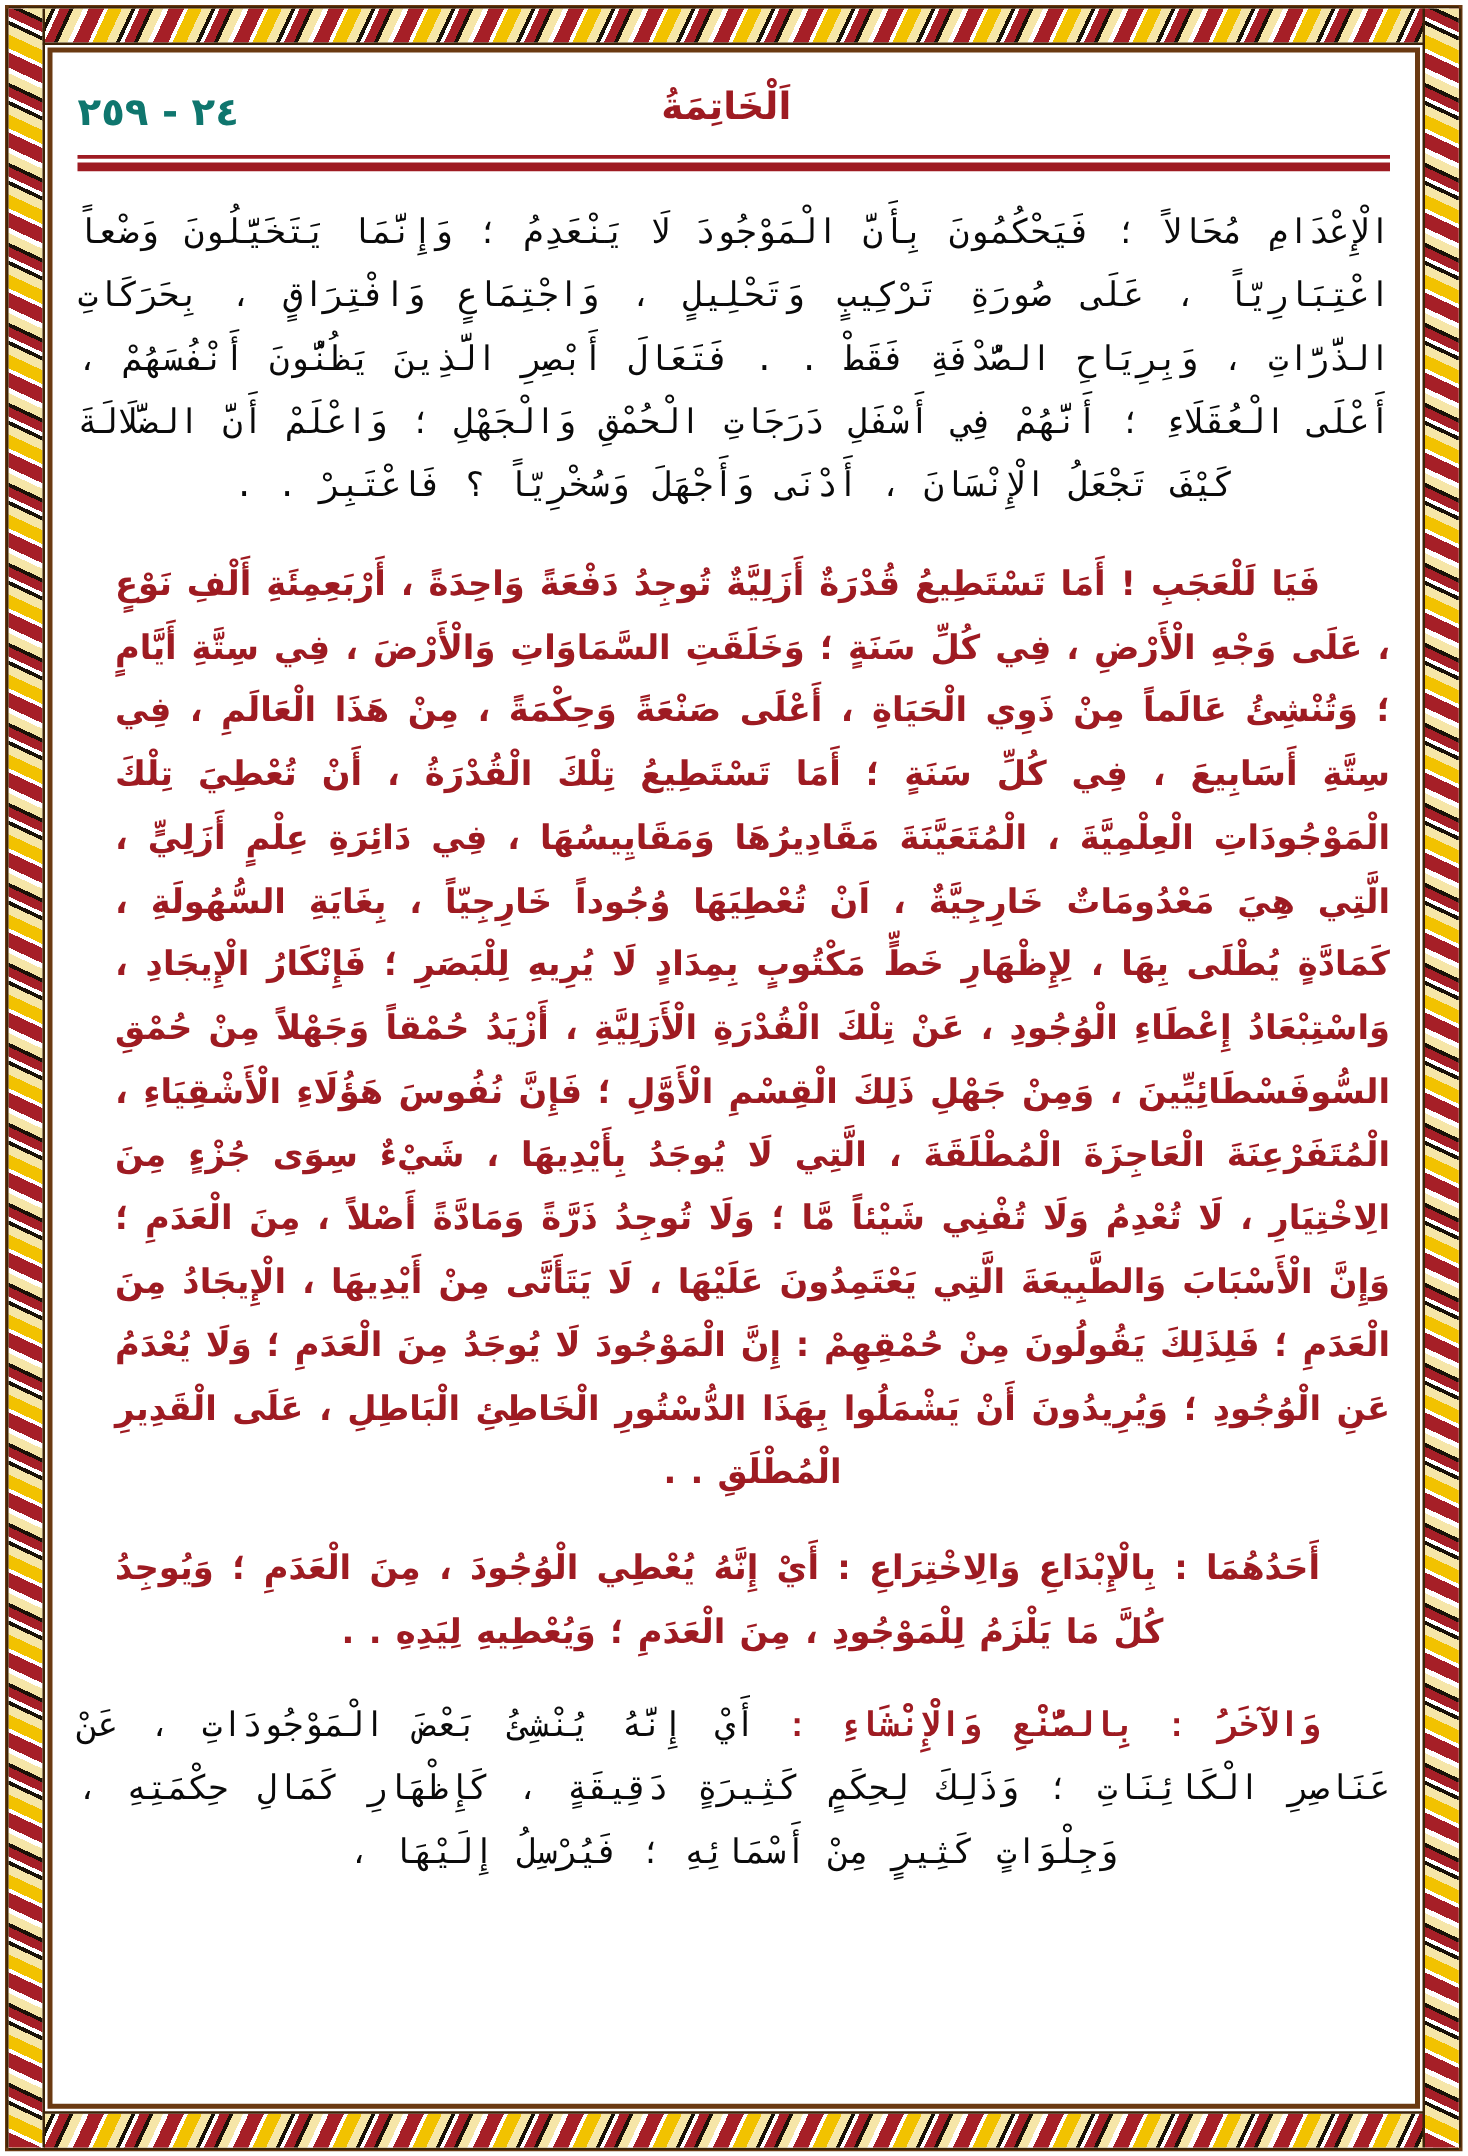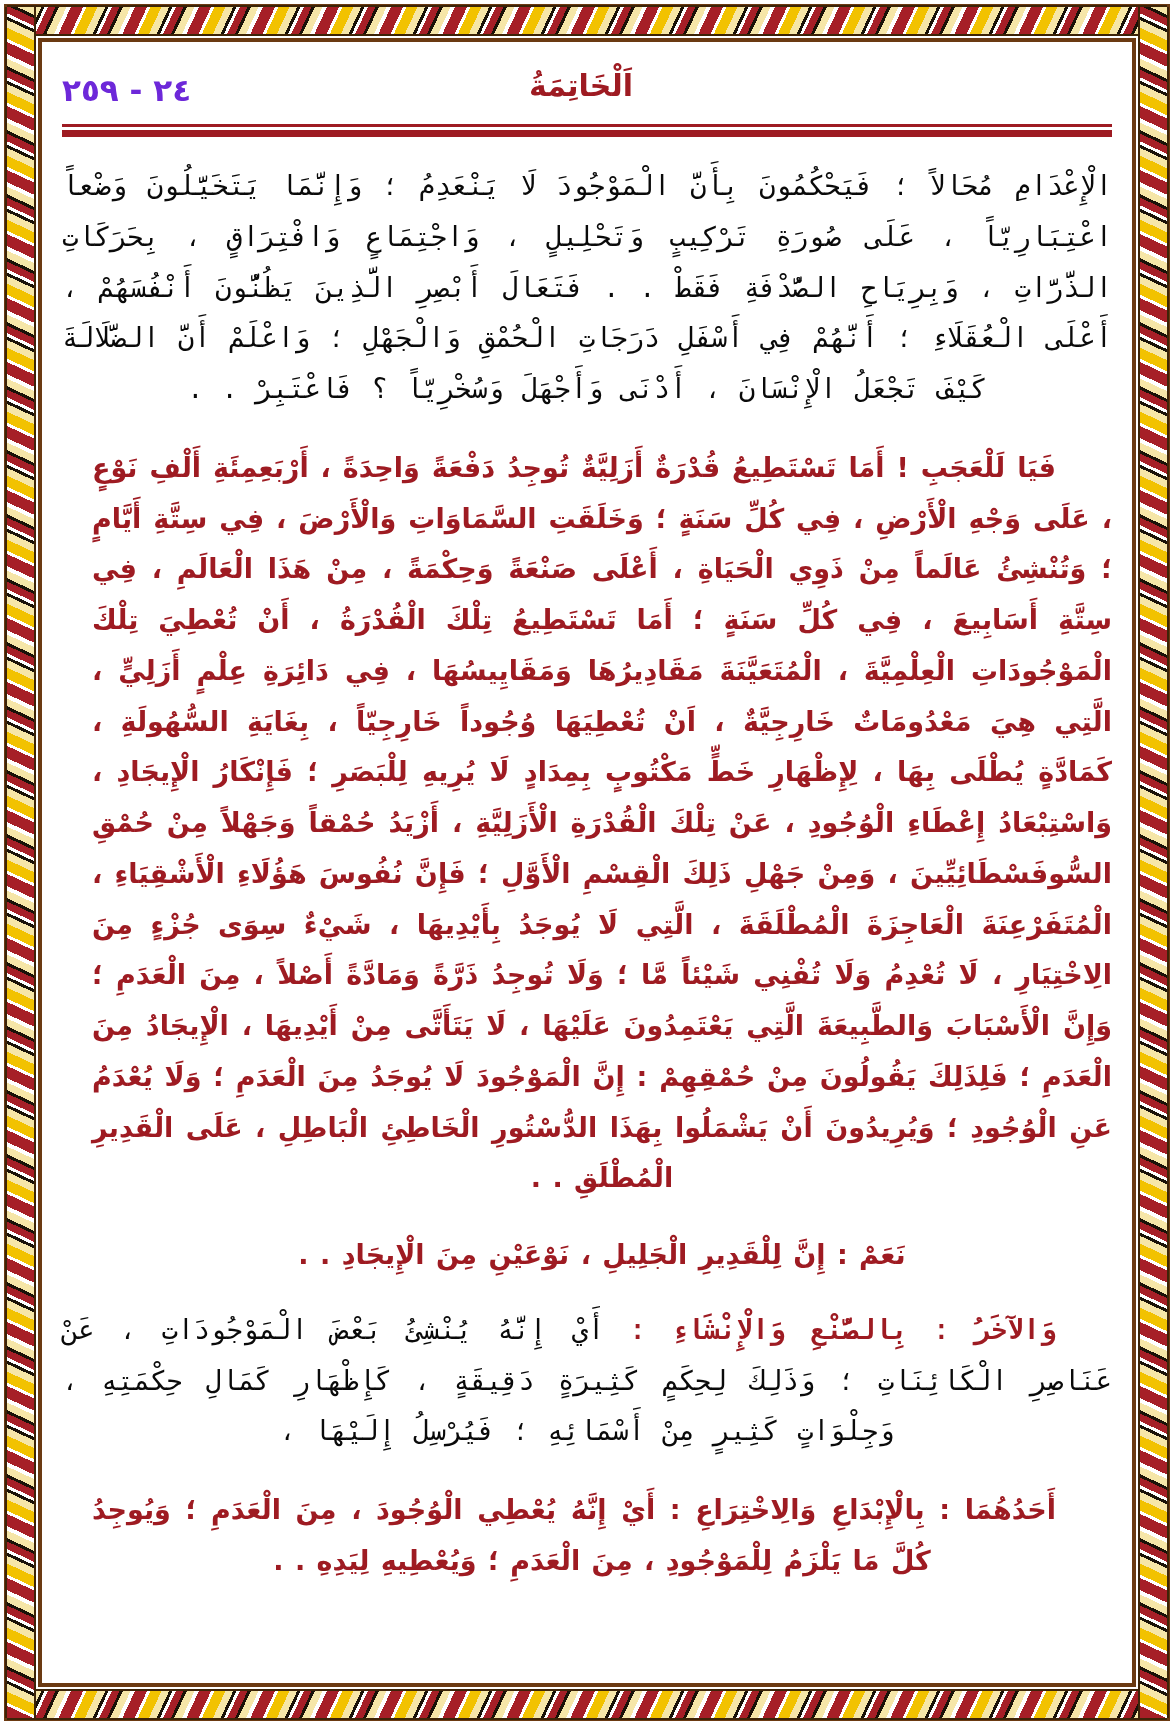--- a/index.html
+++ b/index.html
@@ -95,21 +95,21 @@
   }
 
   .header-row {
     position: relative;
     height: 60px;
   }
   .folio {
     position: absolute;
     left: 0;
     top: 14px;
-    color: #6d28d9;
+    color: #0f766e;
     font-size: 31px;
     font-weight: bold;
     letter-spacing: 1px;
     direction: rtl;
   }
   .chapter-title {
     position: absolute;
     left: 0;
     right: 12px;
     top: 10px;
@@ -195,21 +195,20 @@
 
     <div class="rule-thin"></div>
     <div class="rule-thick"></div>
 
     <div class="body">
 
       <p class="para black">الْإِعْدَامِ مُحَالاً ؛ فَيَحْكُمُونَ بِأَنَّ الْمَوْجُودَ لَا يَنْعَدِمُ ؛ وَإِنَّمَا يَتَخَيَّلُونَ وَضْعاً اعْتِبَارِيّاً ، عَلَى صُورَةِ تَرْكِيبٍ وَتَحْلِيلٍ ، وَاجْتِمَاعٍ وَافْتِرَاقٍ ، بِحَرَكَاتِ الذَّرَّاتِ ، وَبِرِيَاحِ الصُّدْفَةِ فَقَطْ . . فَتَعَالَ أَبْصِرِ الَّذِينَ يَظُنُّونَ أَنْفُسَهُمْ ، أَعْلَى الْعُقَلَاءِ ؛ أَنَّهُمْ فِي أَسْفَلِ دَرَجَاتِ الْحُمْقِ وَالْجَهْلِ ؛ وَاعْلَمْ أَنَّ الضَّلَالَةَ كَيْفَ تَجْعَلُ الْإِنْسَانَ ، أَدْنَى وَأَجْهَلَ وَسُخْرِيّاً ؟ فَاعْتَبِرْ . .</p>
 
       <p class="para red indent">فَيَا لَلْعَجَبِ ! أَمَا تَسْتَطِيعُ قُدْرَةٌ أَزَلِيَّةٌ تُوجِدُ دَفْعَةً وَاحِدَةً ، أَرْبَعِمِئَةِ أَلْفِ نَوْعٍ ، عَلَى وَجْهِ الْأَرْضِ ، فِي كُلِّ سَنَةٍ ؛ وَخَلَقَتِ السَّمَاوَاتِ وَالْأَرْضَ ، فِي سِتَّةِ أَيَّامٍ ؛ وَتُنْشِئُ عَالَماً مِنْ ذَوِي الْحَيَاةِ ، أَعْلَى صَنْعَةً وَحِكْمَةً ، مِنْ هَذَا الْعَالَمِ ، فِي سِتَّةِ أَسَابِيعَ ، فِي كُلِّ سَنَةٍ ؛ أَمَا تَسْتَطِيعُ تِلْكَ الْقُدْرَةُ ، أَنْ تُعْطِيَ تِلْكَ الْمَوْجُودَاتِ الْعِلْمِيَّةَ ، الْمُتَعَيَّنَةَ مَقَادِيرُهَا وَمَقَايِيسُهَا ، فِي دَائِرَةِ عِلْمٍ أَزَلِيٍّ ، الَّتِي هِيَ مَعْدُومَاتٌ خَارِجِيَّةٌ ، اَنْ تُعْطِيَهَا وُجُوداً خَارِجِيّاً ، بِغَايَةِ السُّهُولَةِ ، كَمَادَّةٍ يُطْلَى بِهَا ، لِإِظْهَارِ خَطٍّ مَكْتُوبٍ بِمِدَادٍ لَا يُرِيهِ لِلْبَصَرِ ؛ فَإِنْكَارُ الْإِيجَادِ ، وَاسْتِبْعَادُ إِعْطَاءِ الْوُجُودِ ، عَنْ تِلْكَ الْقُدْرَةِ الْأَزَلِيَّةِ ، أَزْيَدُ حُمْقاً وَجَهْلاً مِنْ حُمْقِ السُّوفَسْطَائِيِّينَ ، وَمِنْ جَهْلِ ذَلِكَ الْقِسْمِ الْأَوَّلِ ؛ فَإِنَّ نُفُوسَ هَؤُلَاءِ الْأَشْقِيَاءِ ، الْمُتَفَرْعِنَةَ الْعَاجِزَةَ الْمُطْلَقَةَ ، الَّتِي لَا يُوجَدُ بِأَيْدِيهَا ، شَيْءٌ سِوَى جُزْءٍ مِنَ الِاخْتِيَارِ ، لَا تُعْدِمُ وَلَا تُفْنِي شَيْئاً مَّا ؛ وَلَا تُوجِدُ ذَرَّةً وَمَادَّةً أَصْلاً ، مِنَ الْعَدَمِ ؛ وَإِنَّ الْأَسْبَابَ وَالطَّبِيعَةَ الَّتِي يَعْتَمِدُونَ عَلَيْهَا ، لَا يَتَأَتَّى مِنْ أَيْدِيهَا ، الْإِيجَادُ مِنَ الْعَدَمِ ؛ فَلِذَلِكَ يَقُولُونَ مِنْ حُمْقِهِمْ : إِنَّ الْمَوْجُودَ لَا يُوجَدُ مِنَ الْعَدَمِ ؛ وَلَا يُعْدَمُ عَنِ الْوُجُودِ ؛ وَيُرِيدُونَ أَنْ يَشْمَلُوا بِهَذَا الدُّسْتُورِ الْخَاطِئِ الْبَاطِلِ ، عَلَى الْقَدِيرِ الْمُطْلَقِ . .</p>
 
-      <p class="para red" style="text-align:center; text-align-last:center;">نَعَمْ : إِنَّ لِلْقَدِيرِ الْجَلِيلِ ، نَوْعَيْنِ مِنَ الْإِيجَادِ . .</p>
+
+      <p class="para red indent">أَحَدُهُمَا : بِالْإِبْدَاعِ وَالِاخْتِرَاعِ : أَيْ إِنَّهُ يُعْطِي الْوُجُودَ ، مِنَ الْعَدَمِ ؛ وَيُوجِدُ كُلَّ مَا يَلْزَمُ لِلْمَوْجُودِ ، مِنَ الْعَدَمِ ؛ وَيُعْطِيهِ لِيَدِهِ . .</p>
 
       <p class="para black indent"><span class="lead-red">وَالآخَرُ : بِالصُّنْعِ وَالْإِنْشَاءِ :</span><span> أَيْ إِنَّهُ يُنْشِئُ بَعْضَ الْمَوْجُودَاتِ ، عَنْ عَنَاصِرِ الْكَائِنَاتِ ؛ وَذَلِكَ لِحِكَمٍ كَثِيرَةٍ دَقِيقَةٍ ، كَإِظْهَارِ كَمَالِ حِكْمَتِهِ ، وَجِلْوَاتٍ كَثِيرٍ مِنْ أَسْمَائِهِ ؛ فَيُرْسِلُ إِلَيْهَا ،</span></p>
-
-      <p class="para red indent">أَحَدُهُمَا : بِالْإِبْدَاعِ وَالِاخْتِرَاعِ : أَيْ إِنَّهُ يُعْطِي الْوُجُودَ ، مِنَ الْعَدَمِ ؛ وَيُوجِدُ كُلَّ مَا يَلْزَمُ لِلْمَوْجُودِ ، مِنَ الْعَدَمِ ؛ وَيُعْطِيهِ لِيَدِهِ . .</p>
 
     </div>
   </div>
 </div>
 
 </body></html>

